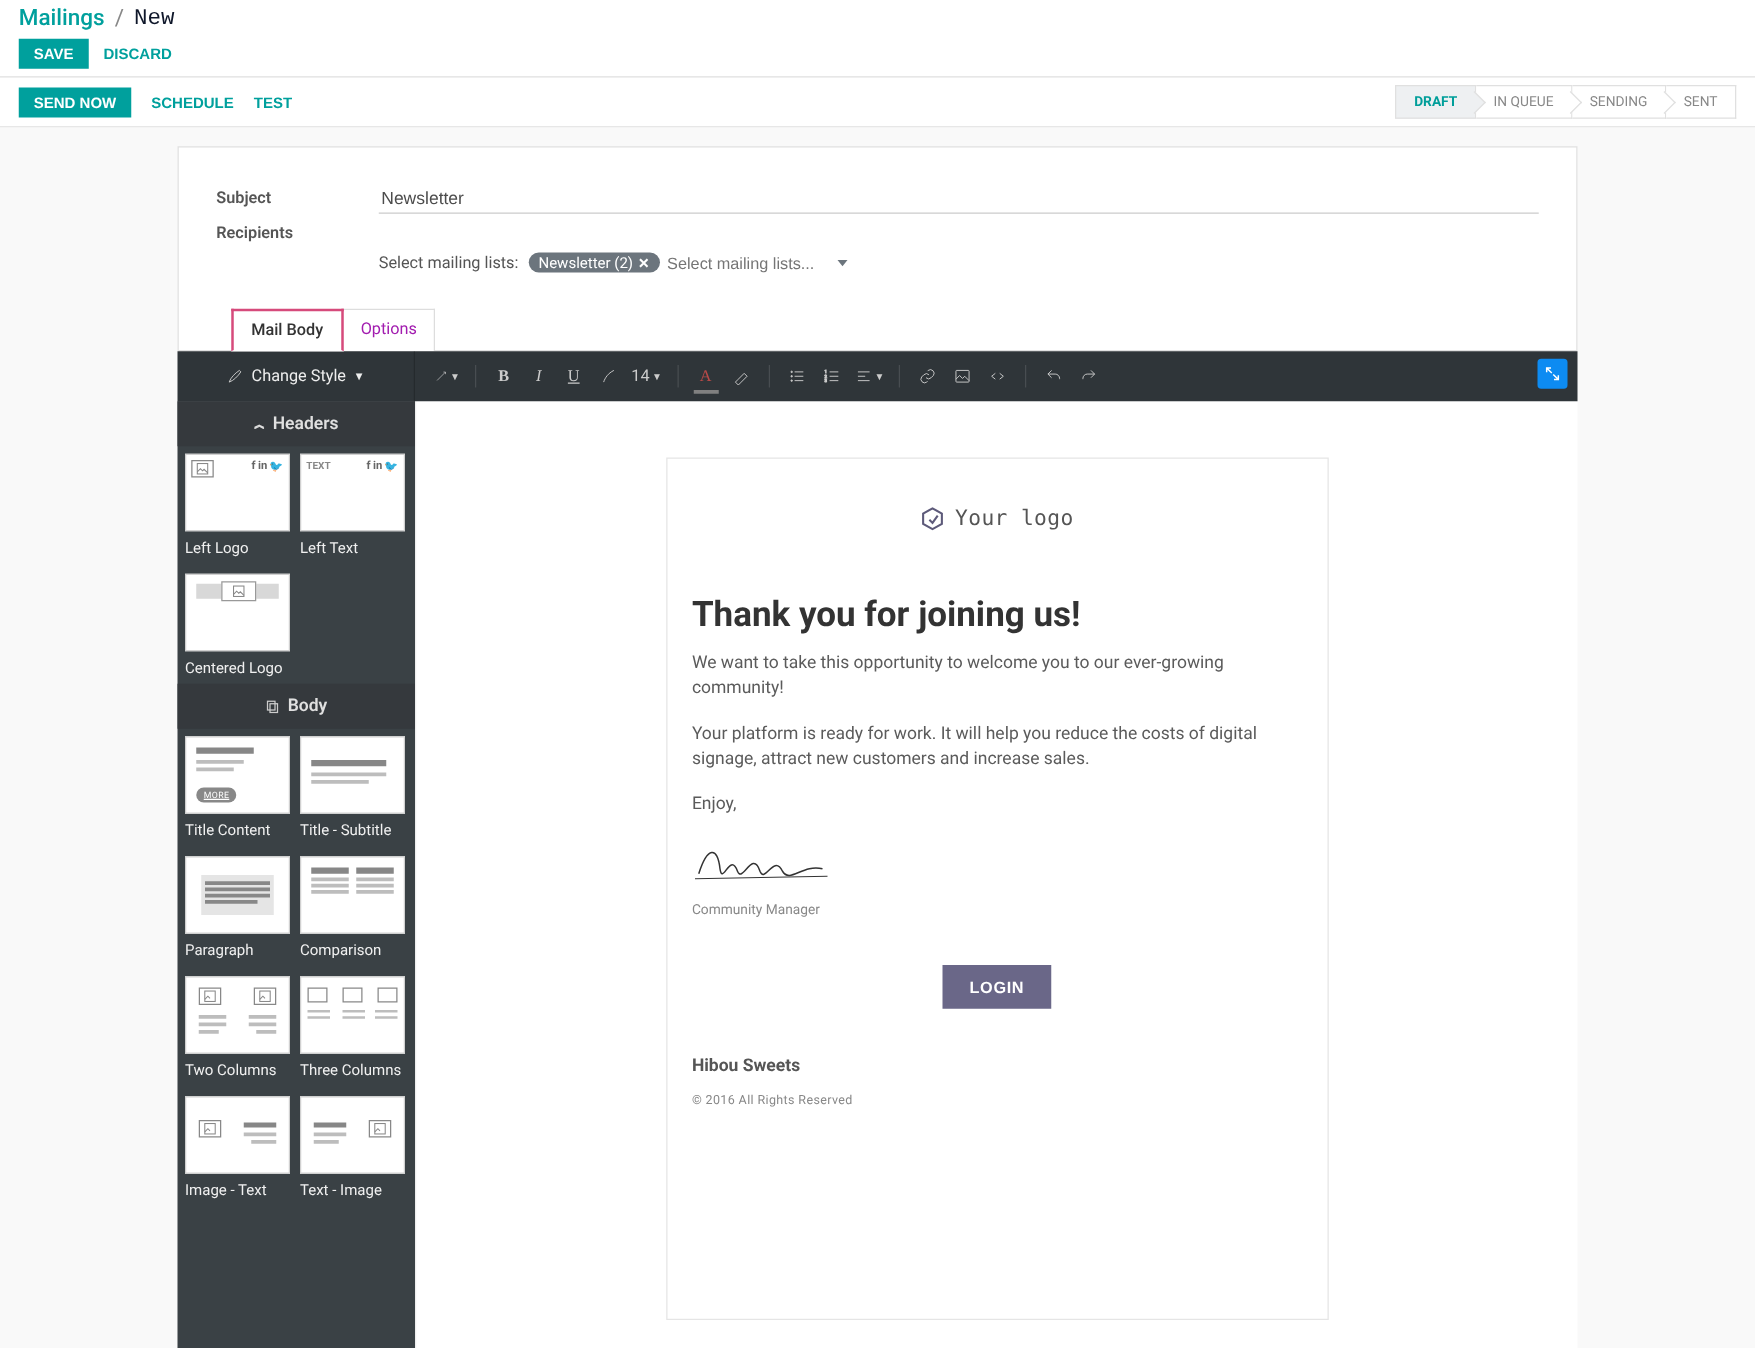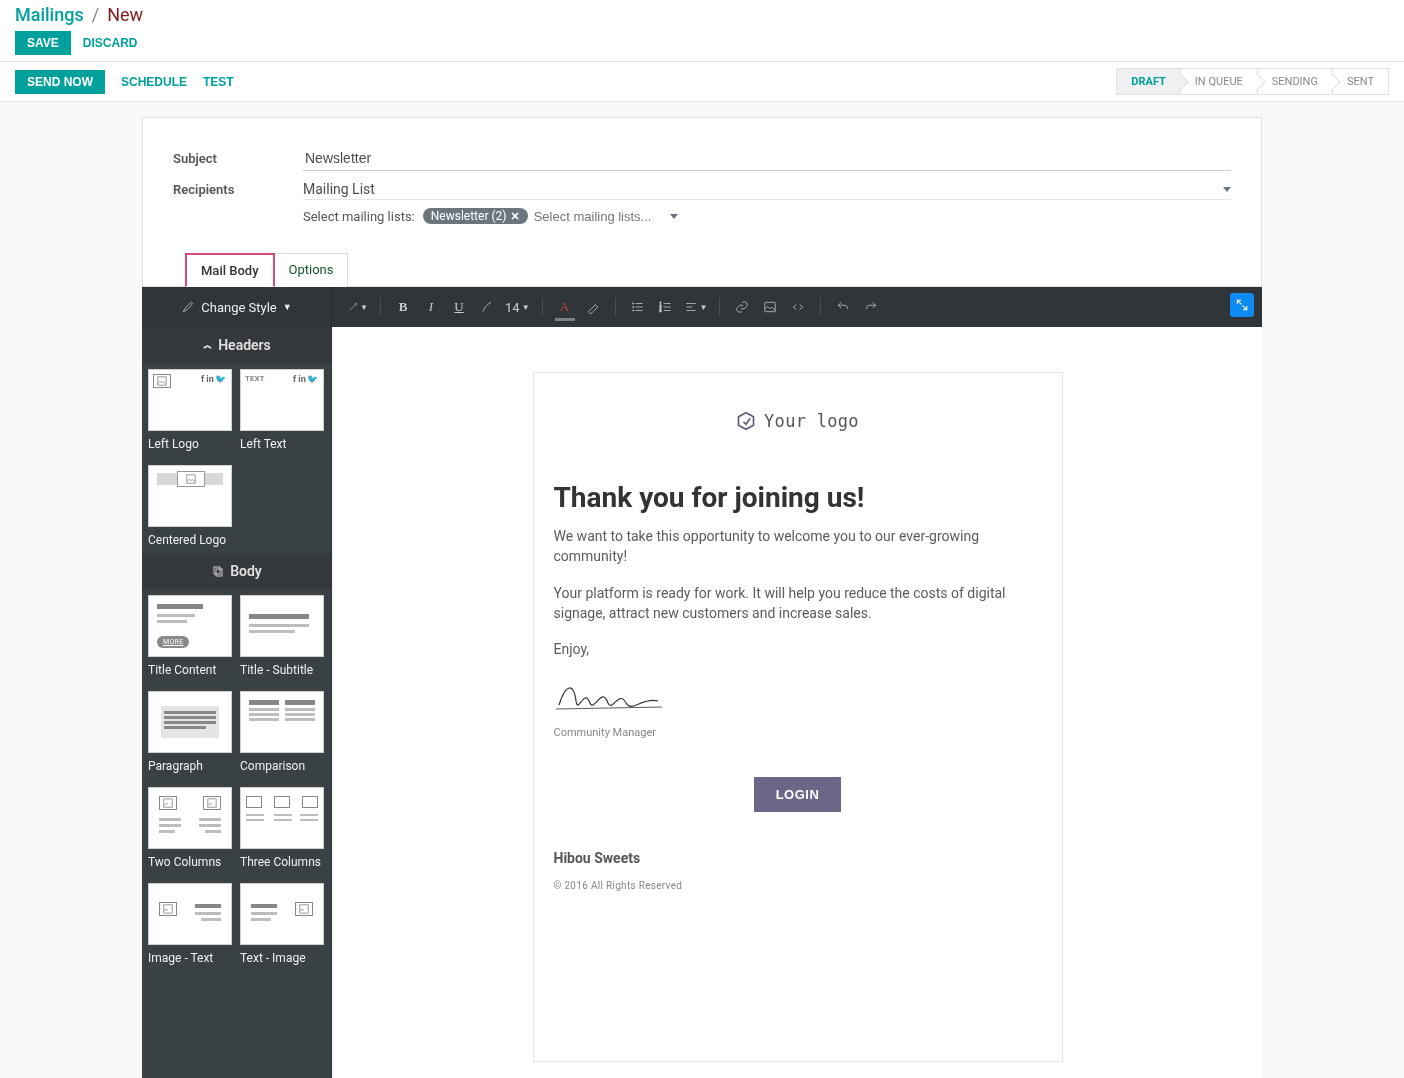--- a/index.html
+++ b/index.html
@@ -4,21 +4,21 @@
 <style>
 * { box-sizing: border-box; margin: 0; padding: 0; }
 body { font-family: -apple-system, BlinkMacSystemFont, "Segoe UI", Roboto, "Helvetica Neue", Arial, sans-serif; font-size: 13px; color: #4c4c4c; background: #fff; }
 a { text-decoration: none; }
 
 
 .topbar { padding: 4px 15px 0; }
 .breadcrumb { font-size: 18px; display: flex; align-items: center; gap: 8px; margin-bottom: 6px; }
 .breadcrumb-main { color: #00a09d; font-weight: 500; }
 .breadcrumb-sep { color: #888; }
-.breadcrumb-cur { color: #7f1d1d; }
+.breadcrumb-cur { color: #0f172a; font-family: Liberation Mono, monospace; }
 .toolbar-buttons { display: flex; gap: 12px; align-items: center; margin-bottom: 6px; }
 .btn-primary { background: #00a09d; color: #fff; border: none; padding: 5px 12px; font-size: 12px; font-weight: 600; cursor: pointer; text-transform: uppercase; }
 .btn-link { background: none; border: none; color: #00a09d; font-size: 12px; font-weight: 600; cursor: pointer; text-transform: uppercase; }
 
 
 .statusbar { display: flex; justify-content: space-between; align-items: center; border-top: 1px solid #e0e0e0; border-bottom: 1px solid #e0e0e0; padding: 6px 15px; }
 .statusbar-left { display: flex; gap: 16px; align-items: center; }
 .statusbar-right { display: flex; align-items: center; }
 .stage { font-size: 11px; color: #888; padding: 6px 14px; position: relative; background: #fff; border: 1px solid #e0e0e0; border-left: none; }
 .stage:first-child { border-left: 1px solid #e0e0e0; }
@@ -37,21 +37,21 @@
 .caret-down { width: 0; height: 0; border-left: 4px solid transparent; border-right: 4px solid transparent; border-top: 5px solid #6c757d; }
 
 .mailing-lists-row { display: flex; align-items: center; margin-left: 130px; gap: 6px; margin-top: 6px; }
 .mailing-lists-label { font-size: 13px; color: #555; margin-right: 2px; }
 .tag-chip { background: #6c757d; color: #fff; border-radius: 10px; padding: 1px 8px; font-size: 12px; display: inline-flex; align-items: center; gap: 4px; }
 .tag-close { font-weight: bold; cursor: pointer; font-size: 11px; }
 .mailing-lists-input { border: none; font-size: 13px; color: #888; width: 130px; background: transparent; }
 
 
 .tabs { display: flex; margin-top: 28px; margin-left: 12px; }
-.tab { border: 1px solid #ddd; border-bottom: none; padding: 8px 14px; font-size: 13px; background: #fff; cursor: pointer; position: relative; top: 1px; color: #14532d; }
+.tab { border: 1px solid #ddd; border-bottom: none; padding: 8px 14px; font-size: 13px; background: #fff; cursor: pointer; position: relative; top: 1px; color: #a21caf; }
 .tab.active { color: #333; border: 2px solid #d64a7b; border-bottom: 1px solid #fff; font-weight: 500; z-index: 2; }
 .tab + .tab { margin-left: -1px; }
 
 
 .editor-wrap { margin: 0 auto; max-width: 1120px; position: relative; }
 .editor-toolbar { background: #2f3539; color: #eee; display: flex; align-items: center; height: 40px; position: relative; }
 .side-toggle { width: 190px; display: flex; justify-content: center; align-items: center; gap: 6px; font-size: 13px; color: #eee; height: 100%; border-right: 1px solid rgba(0,0,0,.2); cursor: pointer; }
 .toolbar-icons { display: flex; align-items: center; gap: 8px; padding-left: 16px; flex: 1; }
 .t-icon { width: 20px; height: 22px; display: flex; align-items: center; justify-content: center; color: #ccc; cursor: pointer; font-size: 13px; }
 .t-sep { width: 1px; height: 18px; background: rgba(255,255,255,.12); margin: 0 4px; }
@@ -123,24 +123,20 @@
 </div>
 
 <div class="sheet-wrapper">
   <div class="sheet">
     <div class="form-row">
       <label class="form-label">Subject</label>
       <input class="form-input" value="Newsletter" style="">
     </div>
     <div class="form-row">
       <label class="form-label">Recipients</label>
-      <div class="form-select-wrap">
-        <span class="form-select">Mailing List</span>
-        <span class="caret-down"></span>
-      </div>
     </div>
     <div class="mailing-lists-row">
       <span class="mailing-lists-label">Select mailing lists:</span>
       <span class="tag-chip">
         <span>Newsletter (2)</span>
         <span class="tag-close">✕</span>
       </span>
       <input class="mailing-lists-input" placeholder="Select mailing lists..." style="">
       <span class="caret-down"></span>
     </div>

